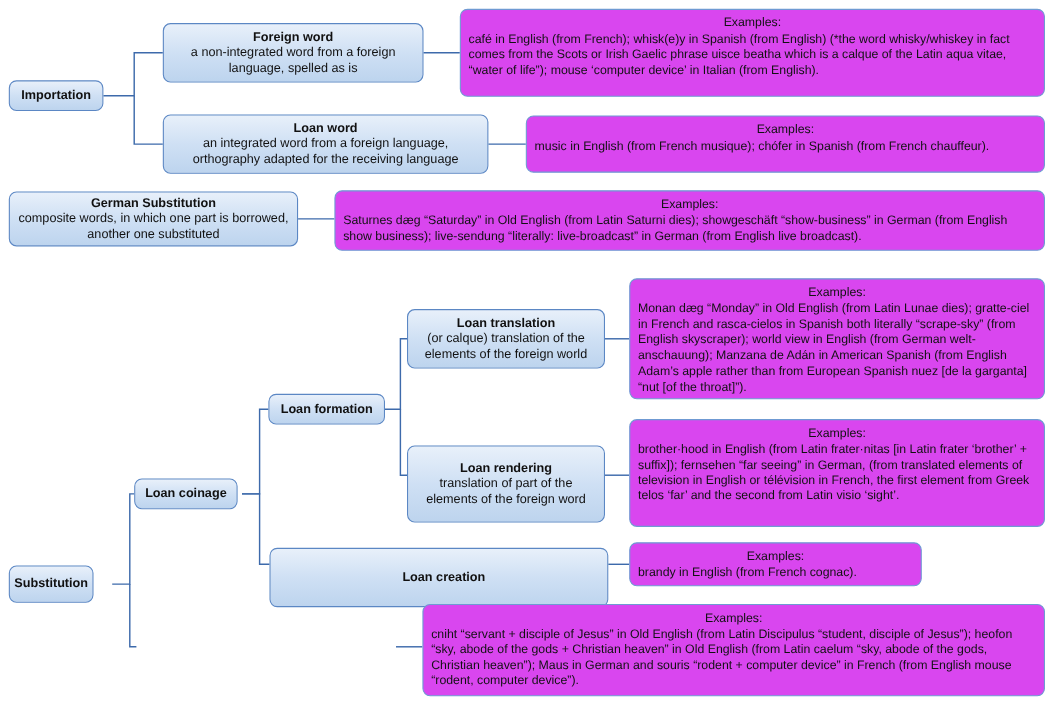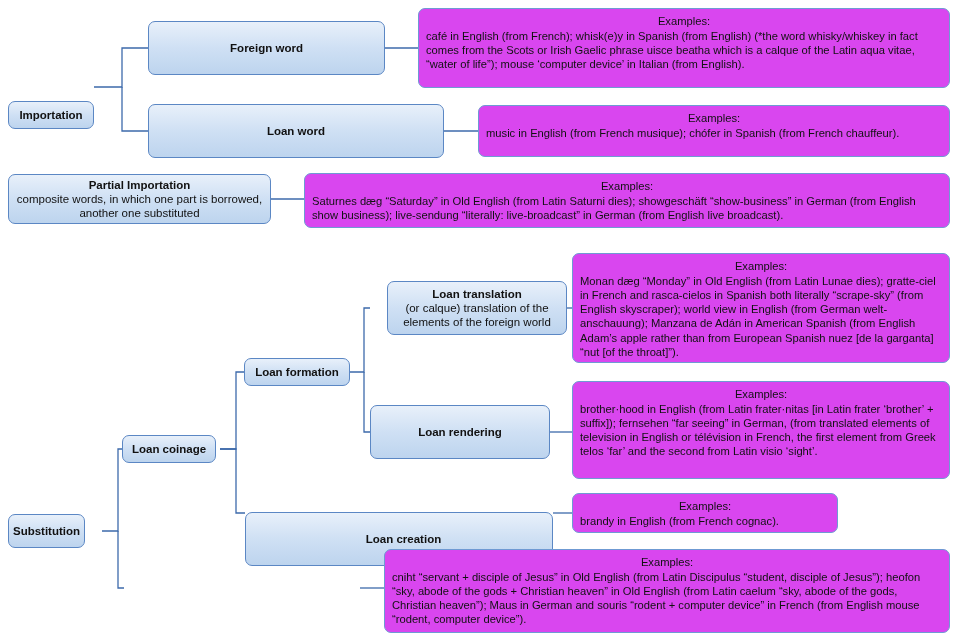--- a/index.html
+++ b/index.html
@@ -95,84 +95,87 @@
       <path d="M350,372 L364,372 L364,308 L370,308"></path>
       <path d="M364,372 L364,432 L370,432"></path>
 
       <path d="M550,308 L572,308"></path>
       <path d="M550,432 L572,432"></path>
       <path d="M553,513 L572,513"></path>
       <path d="M360,588 L384,588"></path>
     </g>
   </svg>
 
-  <div class="node root" style="left:8px; top:73px; width:86px; height:28px;margin-top:28px;">
+  <div class="node root" style="left:8px; top:73px; width:86px; height:28px;">
     <span class="ttl">Importation</span>
   </div>
 
   <div class="node" style="left:148px; top:21px; width:237px; height:54px;">
     <span class="ttl">Foreign word</span>
+    <span class="sub">a non-integrated word from a foreign language, spelled as is</span>
   </div>
 
   <div class="example" style="left:418px; top:8px; width:532px; height:80px;">
     <span class="exhead">Examples:</span>
     <span>café in English (from French); whisk(e)y in Spanish (from English) (*the word whisky/whiskey in fact comes from the Scots or Irish Gaelic phrase uisce beatha which is a calque of the Latin aqua vitae, “water of life”); mouse ‘computer device’ in Italian (from English).</span>
   </div>
 
   <div class="node" style="left:148px; top:104px; width:296px; height:54px;">
     <span class="ttl">Loan word</span>
+    <span class="sub">an integrated word from a foreign language, orthography adapted for the receiving language</span>
   </div>
 
   <div class="example" style="left:478px; top:105px; width:472px; height:52px;">
     <span class="exhead">Examples:</span>
     <span>music in English (from French musique); chófer in Spanish (from French chauffeur).</span>
   </div>
 
   <div class="node" style="left:8px; top:174px; width:263px; height:50px;">
-    <span class="ttl">Partial Importation</span>
+    <span class="ttl">German Substitution</span>
     <span class="sub">composite words, in which one part is borrowed, another one substituted</span>
   </div>
 
   <div class="example" style="left:304px; top:173px; width:646px; height:55px;">
     <span class="exhead">Examples:</span>
     <span>Saturnes dæg “Saturday” in Old English (from  Latin Saturni dies); showgeschäft “show-business” in German (from English show business); live-sendung “literally: live-broadcast” in German (from English live broadcast).</span>
   </div>
 
   <div class="node root" style="left:8px; top:514px; width:77px; height:34px;">
     <span class="ttl">Substitution</span>
   </div>
 
   <div class="node" style="left:122px; top:435px; width:94px; height:28px;">
     <span class="ttl">Loan coinage</span>
   </div>
 
   <div class="node" style="left:244px; top:358px; width:106px; height:28px;text-align:center;">
     <span class="ttl">Loan formation</span>
   </div>
 
-  <div class="node" style="left:370px; top:281px; width:180px; height:54px;margin-left:17px;">
+  <div class="node" style="left:370px; top:281px; width:180px; height:54px;">
     <span class="ttl">Loan translation</span>
     <span class="sub">(or calque) translation of the elements of the foreign world</span>
   </div>
 
   <div class="example" style="left:572px; top:253px; width:378px; height:110px;">
     <span class="exhead">Examples:</span>
     <span>Monan dæg “Monday” in Old English (from Latin Lunae dies); gratte-ciel in French and rasca-cielos in Spanish both literally “scrape-sky” (from English skyscraper); world view in English (from German welt-anschauung); Manzana de Adán in American Spanish (from English Adam’s apple rather than from European Spanish nuez [de la garganta] “nut [of the throat]”).</span>
   </div>
 
-  <div class="node" style="left:370px; top:405px; width:180px; height:54px;">
+  <div class="node" style="left:370px; top:405px; width:180px; height:70px;">
     <span class="ttl">Loan rendering</span>
+    <span class="sub">translation of part of the elements of the foreign word</span>
   </div>
 
   <div class="example" style="left:572px; top:381px; width:378px; height:98px;">
     <span class="exhead">Examples:</span>
     <span>brother·hood in English (from Latin frater·nitas [in Latin frater ‘brother’ + suffix]); fernsehen “far seeing” in German, (from translated elements of television in English or télévision in French, the first element from Greek telos ‘far’ and the second from Latin visio ‘sight’.</span>
   </div>
 
-  <div class="node" style="left:245px; top:512px; width:308px; height:54px;padding-left:15px;">
+  <div class="node" style="left:245px; top:498px; width:308px; height:54px;padding-left:15px;">
     <span class="ttl">Loan creation</span>
   </div>
 
   <div class="example" style="left:572px; top:493px; width:266px; height:40px;">
     <span class="exhead">Examples:</span>
     <span>brandy in English (from French cognac).</span>
   </div>
 
 
   <div class="example" style="left:384px; top:549px; width:566px; height:84px;">

